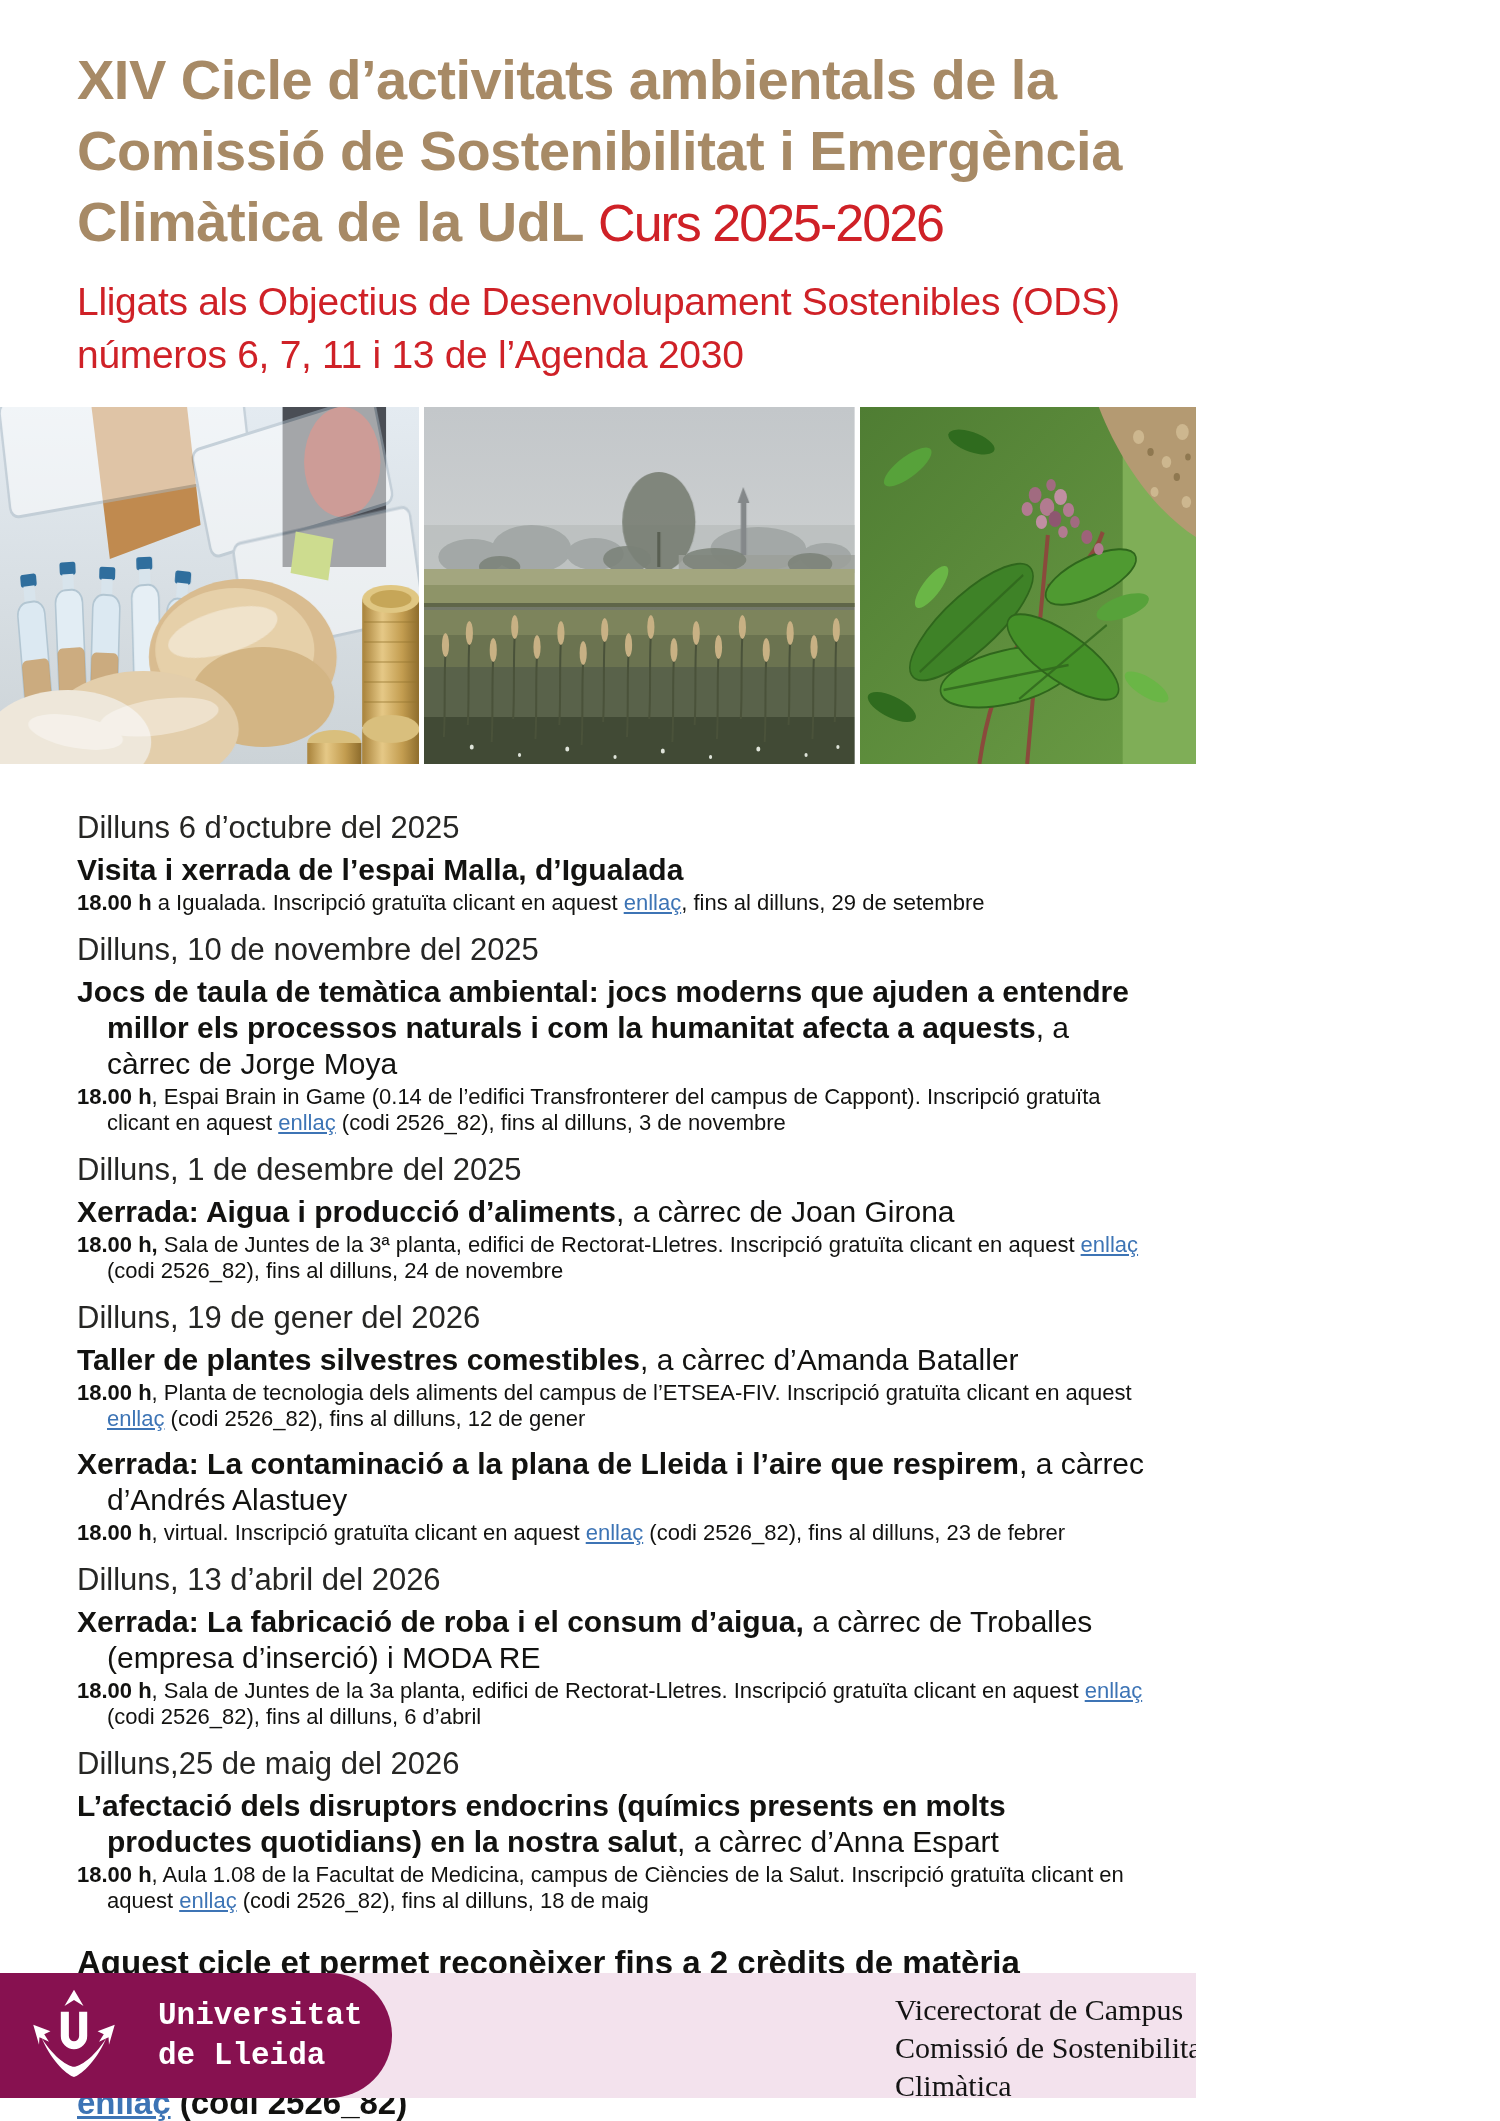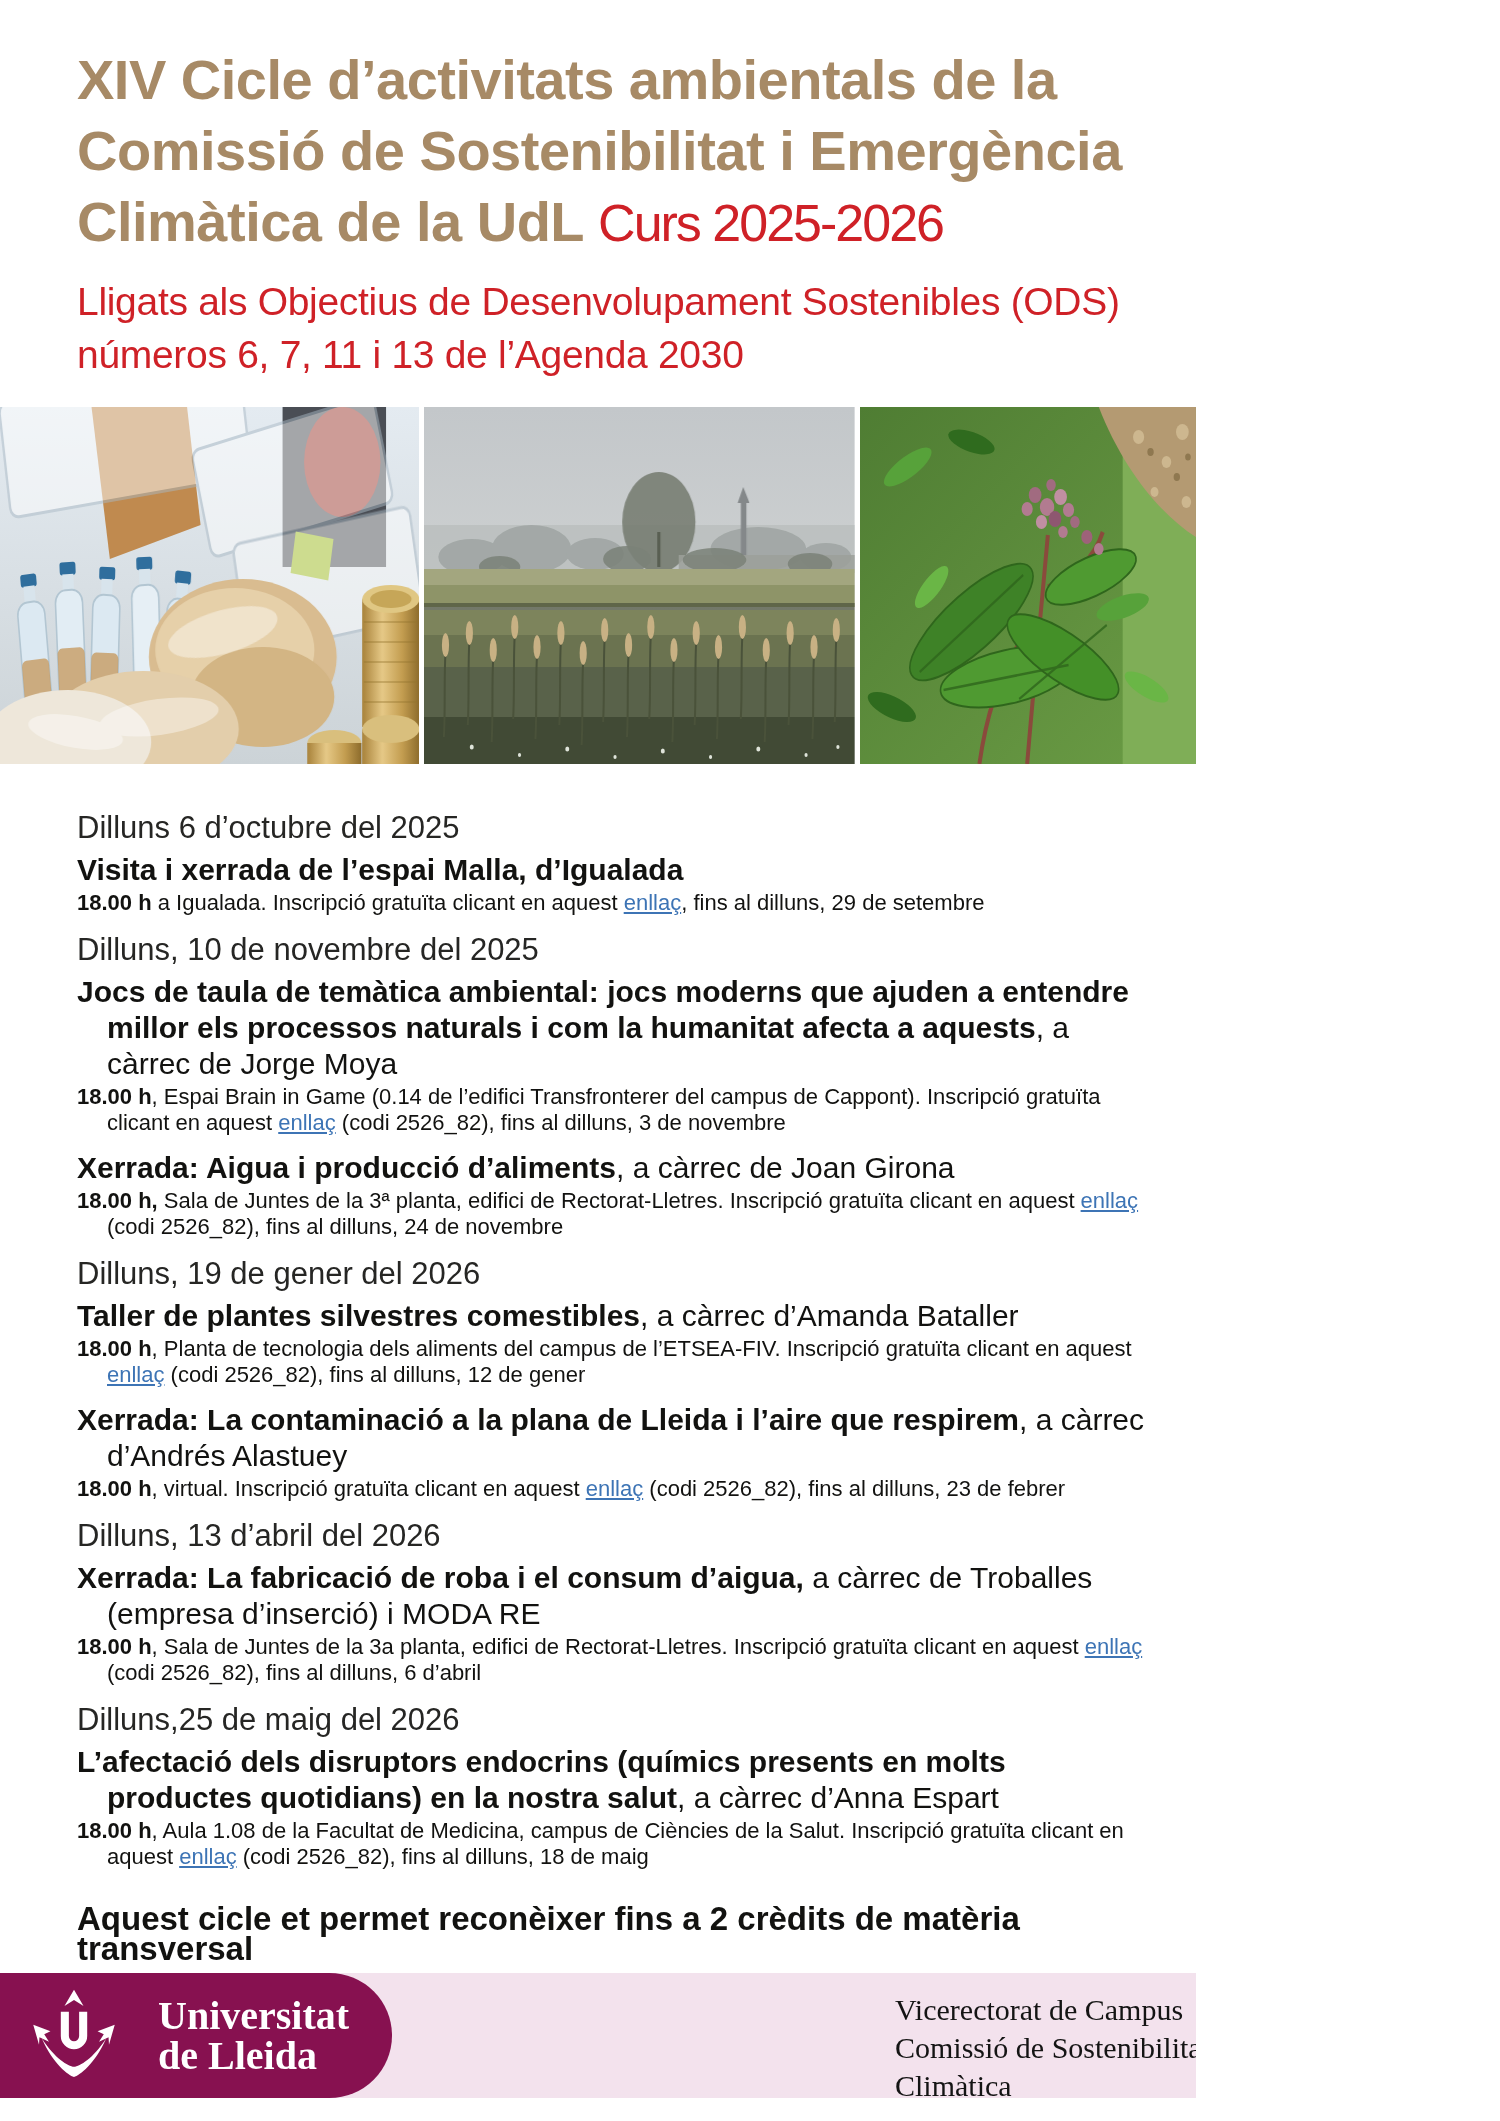--- a/index.html
+++ b/index.html
@@ -33,22 +33,22 @@
   
   .notes{padding:20px 40px 0 77px;}
   .note{margin:0 0 10px 0;font-size:33px;line-height:30px;font-weight:700;color:#121210;}
   .note a.link{font-weight:700;}
 
   
   .footer{position:absolute;left:0;top:1973px;width:1500px;height:125px;background:#f3e2ed;}
   .udl-badge{position:absolute;left:0;top:0;width:392px;height:125px;background:#871150;
              border-radius:0 63px 63px 0;display:flex;align-items:center;}
   .udl-badge svg{margin-left:30px;height:102px;width:88px;}
-  .udl-name{color:#ffffff;font-family:Liberation Serif, serif;
-            font-size:40px;line-height:40px;font-weight:600;margin-left:40px;}
+  .udl-name{color:#ffffff;font-family:Liberation Mono, monospace;
+            font-size:31px;line-height:40px;font-weight:600;margin-left:40px;}
   .org{position:absolute;left:895px;top:18px;font-family:"Liberation Serif","DejaVu Serif",serif;
        font-weight:400;color:#141414;font-size:30px;line-height:38px;}
 </style>
 </head>
 <body>
 
 <div class="page">
 
   <header>
     <h1>
@@ -294,20 +294,21 @@
       <p class="detail"><strong>18.00 h</strong><span> a Igualada. Inscripció gratuïta clicant en aquest </span><a class="link" href="#">enllaç</a><span>, fins al dilluns, 29 de setembre</span></p>
     </article>
 
     <article class="event">
       <h2 class="date">Dilluns, 10 de novembre del 2025</h2>
       <h3 class="etitle"><strong>Jocs de taula de temàtica ambiental: jocs moderns que ajuden a entendre millor els processos naturals i com la humanitat afecta a aquests</strong><span class="rest">, a càrrec de Jorge Moya</span></h3>
       <p class="detail"><strong>18.00 h</strong><span>, Espai Brain in Game (0.14 de l’edifici Transfronterer del campus de Cappont). Inscripció gratuïta clicant en aquest </span><a class="link" href="#">enllaç</a><span> (codi 2526_82), fins al dilluns, 3 de novembre</span></p>
     </article>
 
     <article class="event">
+      <h2 class="date">Dilluns, 1 de desembre del 2025</h2>
       <h3 class="etitle"><strong>Xerrada: Aigua i producció d’aliments</strong><span class="rest">, a càrrec de Joan Girona</span></h3>
       <p class="detail"><strong>18.00 h,</strong><span> Sala de Juntes de la 3ª planta, edifici de Rectorat-Lletres. Inscripció gratuïta clicant en aquest </span><a class="link" href="#">enllaç</a><span> (codi 2526_82), fins al dilluns, 24 de novembre</span></p>
     </article>
 
     <article class="event">
       <h2 class="date">Dilluns, 19 de gener del 2026</h2>
       <h3 class="etitle"><strong>Taller de plantes silvestres comestibles</strong><span class="rest">, a càrrec d’Amanda Bataller</span></h3>
       <p class="detail"><strong>18.00 h</strong><span>, Planta de tecnologia dels aliments del campus de l’ETSEA-FIV. Inscripció gratuïta clicant en aquest </span><a class="link" href="#">enllaç</a><span> (codi 2526_82), fins al dilluns, 12 de gener</span></p>
     </article>
 

